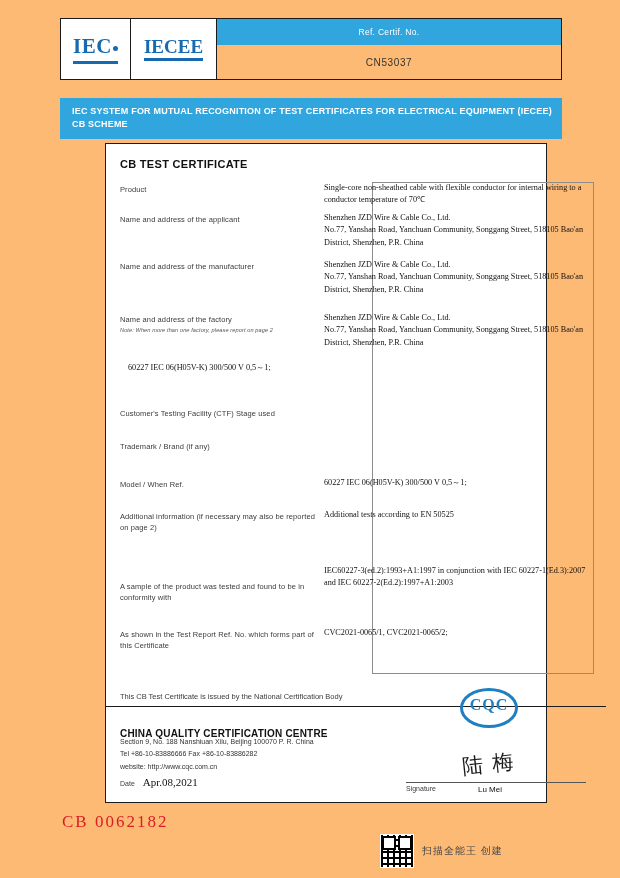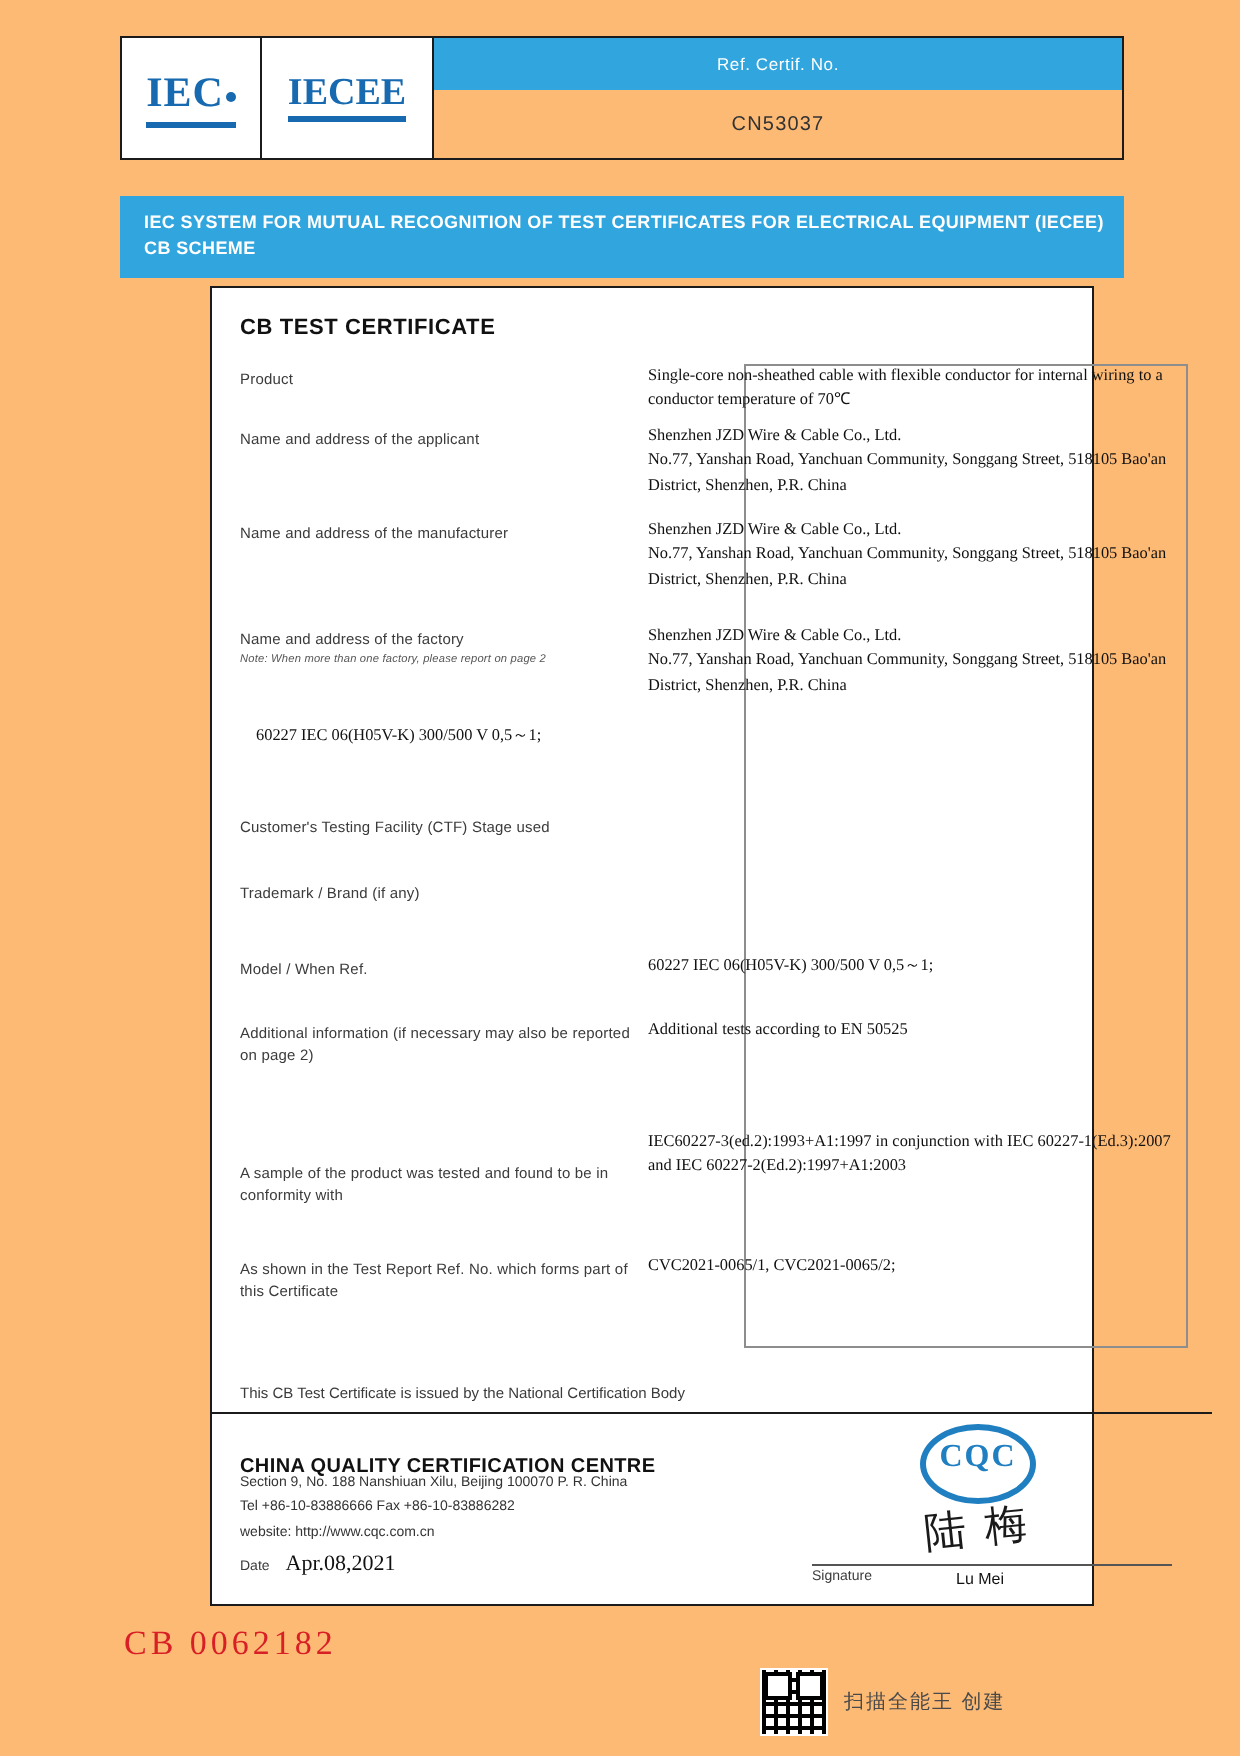--- a/index.html
+++ b/index.html
@@ -229,21 +229,21 @@
     left: 14px;
     top: 592px;
     font-size: 7px;
     color: #333;
     line-height: 1.75;
   }
 
   .cqc-seal {
     position: absolute;
     right: 24px;
-    top: 568px;
+    top: 544px;
     width: 62px;
     height: 46px;
   }
   .cqc-seal .ring {
     position: absolute;
     left: 0; top: 0;
     width: 58px; height: 40px;
     border: 3px solid #1f7fc0;
     border-radius: 50%;
     box-sizing: border-box;

